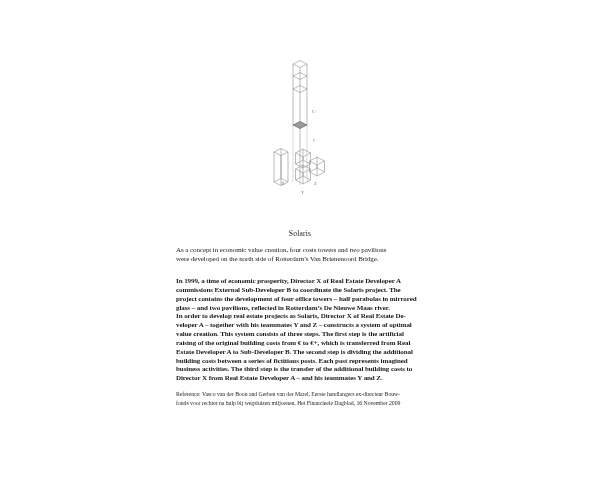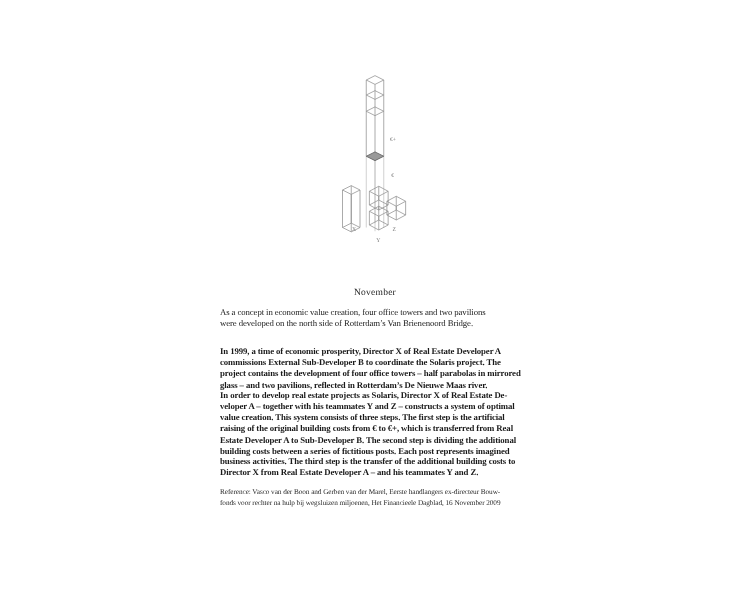--- a/index.html
+++ b/index.html
@@ -143,23 +143,23 @@
       <line class="wire" x1="53" y1="110" x2="53" y2="121"></line>
     </g>
 
     <text x="62" y="57.5">€+</text>
     <text x="63" y="86.5">€</text>
     <text x="31.5" y="129.5">X</text>
     <text x="51" y="138.5">Y</text>
     <text x="64" y="129.5">Z</text>
   </svg>
 
-  <div class="doc-title">November</div>
+  <div class="doc-title">Solaris</div>
 
-  <div class="intro">As a concept in economic value creation, four office towers and two pavilions
+  <div class="intro">As a concept in economic value creation, four costs towers and two pavilions
 were developed on the north side of Rotterdam’s Van Brienenoord Bridge.</div>
 
   <div class="body-text">In 1999, a time of economic prosperity, Director X of Real Estate Developer A
 commissions External Sub-Developer B to coordinate the Solaris project. The
 project contains the development of four office towers – half parabolas in mirrored
 glass – and two pavilions, reflected in Rotterdam’s De Nieuwe Maas river.
 In order to develop real estate projects as Solaris, Director X of Real Estate De-
 veloper A – together with his teammates Y and Z – constructs a system of optimal
 value creation. This system consists of three steps. The first step is the artificial
 raising of the original building costs from € to €+, which is transferred from Real

